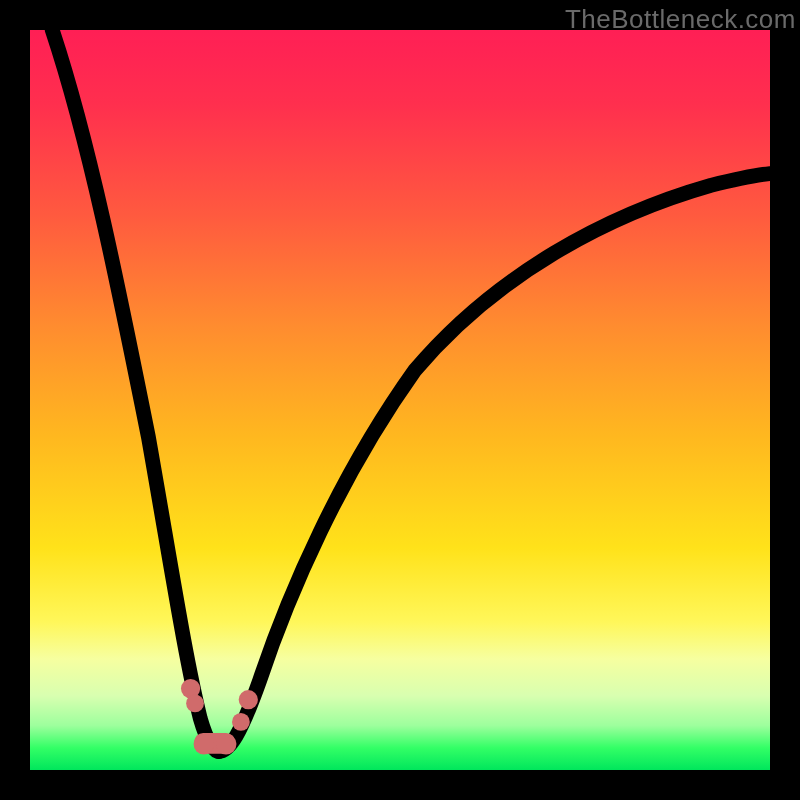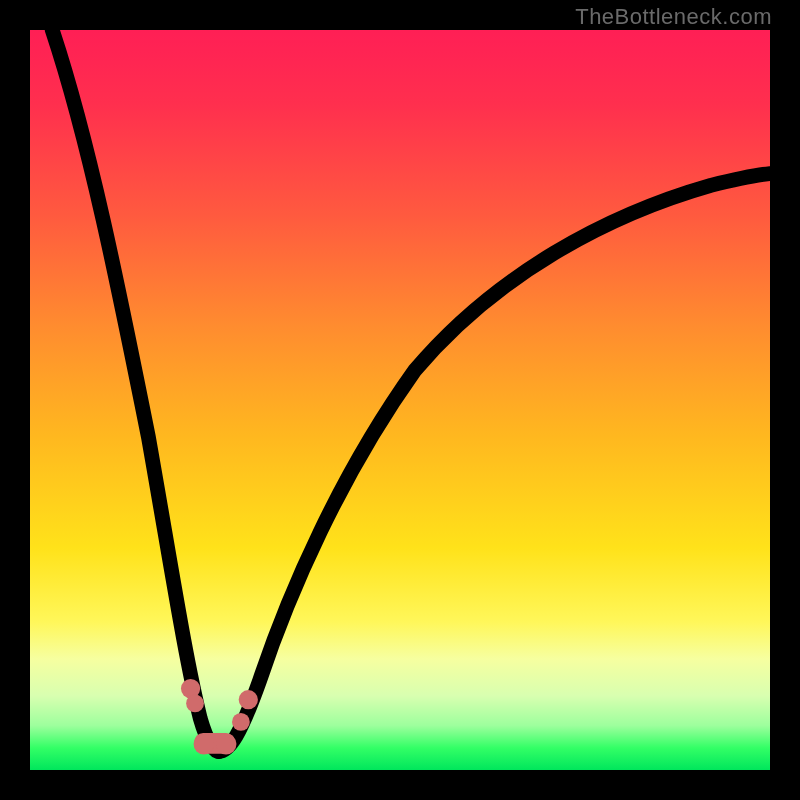--- a/index.html
+++ b/index.html
@@ -13,23 +13,23 @@
   }
   .frame {
     position: relative;
     width: 800px;
     height: 800px;
     background: #000;
   }
   .watermark {
     position: absolute;
     top: 4px;
-    right: 28px;
+    right: 4px;
     color: #6a6a6a;
-    font-size: 22px;
+    font-size: 26px;
     font-weight: 500;
     letter-spacing: 0.5px;
     z-index: 50;
   }
   .plot-area {
     position: absolute;
     left: 30px;
     top: 30px;
     width: 740px;
     height: 740px;

